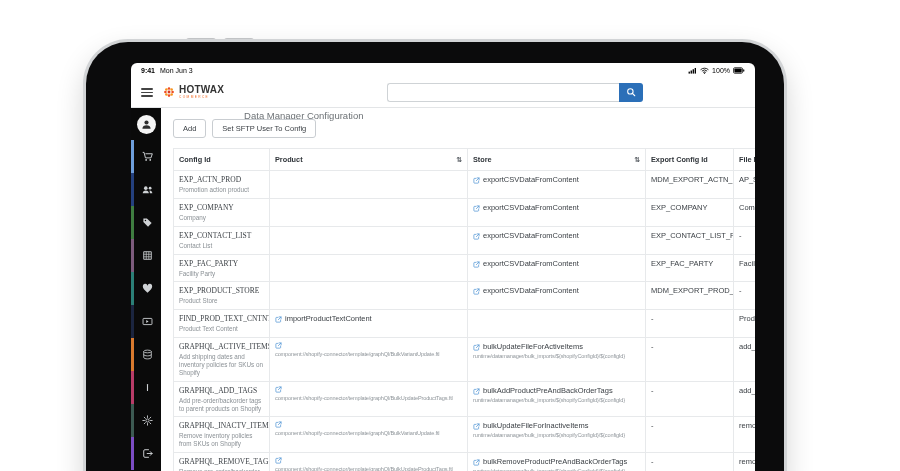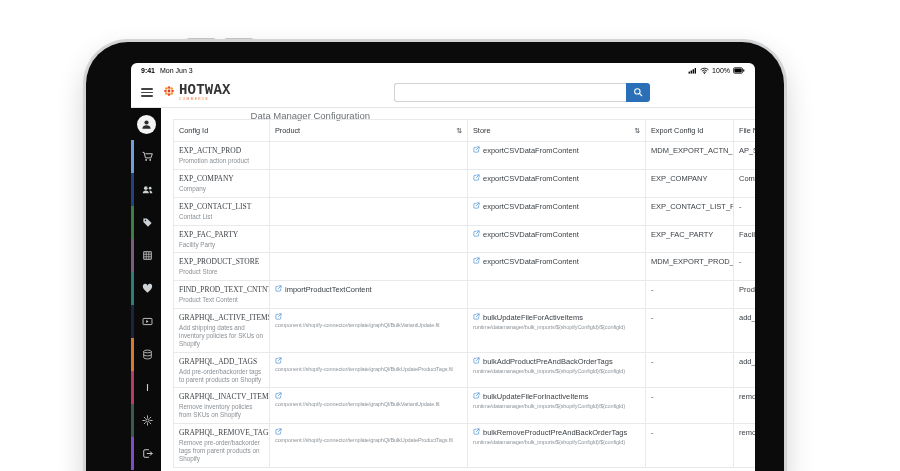--- a/index.html
+++ b/index.html
@@ -25,21 +25,21 @@
   .sb-right { display:flex; gap:3px; align-items:center; }
   .sb-right svg { display:block; }
 
   
   .appbar { height:30px; flex:0 0 30px; border-bottom:1px solid #e3e5e7;
             display:flex; align-items:center; padding:0 10px; gap:10px; }
   .hamburger { width:12px; display:flex; flex-direction:column; gap:2px; cursor:pointer; }
   .hamburger span { height:1.6px; background:#444; border-radius:1px; }
   .logo { display:flex; align-items:center; gap:4px; cursor:pointer; }
   .logo-text { line-height:1; }
-  .logo-name { font-size:14px; font-weight:bold; color:#333; letter-spacing:.2px;font-family:Liberation Mono, monospace; }
+  .logo-name { font-size:10px; font-weight:bold; color:#333; letter-spacing:.2px; }
   .logo-sub { font-size:3.2px; color:#f26822; letter-spacing:1.4px; margin-top:1px; }
   .app-title { font-size:9.5px; color:#6d7276; margin-left:10px; white-space:nowrap;margin-top:46px; }
   .search-wrap { display:flex; margin-left:14px; }
   .search-input { width:232px; height:19px; border:1px solid #cfd3d6; border-right:none;
                   border-radius:3px 0 0 3px; font-size:8px; padding:0 5px; outline:none; color:#333;}
   .search-btn { width:24px; height:19px; background:#2b6fb8; border:none;
                 border-radius:0 3px 3px 0; display:flex; align-items:center; justify-content:center; cursor:pointer; }
 
   
   .body-row { flex:1; display:flex; min-height:0; }
@@ -53,28 +53,28 @@
   .main { flex:1; min-width:0; overflow:hidden; padding:11px 0 0 12px; position:relative; }
 
   
   .toolbar { display:flex; gap:6px; margin-bottom:10px; }
   .tb-btn { background:#fff; border:1px solid #c9cdd1; border-radius:3px; color:#3a3f44;
             font-size:7.5px; padding:4px 9px; cursor:pointer; white-space:nowrap; }
 
   
   table { border-collapse:collapse; table-layout:fixed; width:648px; font-size:7.5px; color:#3c4146; }
   th, td { border:1px solid #e7e9eb; text-align:left; vertical-align:top; padding:4px 5px; overflow:hidden; }
-  th { font-weight:normal; color:#2f3439; font-size:7.3px; padding:6px 5px; white-space:nowrap; }
+  th { font-weight:bold; color:#2f3439; font-size:7.3px; padding:6px 5px; white-space:nowrap; }
   th .th-inner { display:flex; align-items:center; justify-content:space-between; gap:2px; }
   .sort-ic { color:#4b5157; font-size:7px; cursor:pointer; flex:0 0 auto; }
   col.c-cfg { width:96px; } col.c-imp { width:198px; } col.c-exp { width:178px; }
   col.c-eci { width:88px; } col.c-fn  { width:88px; }
   .cfg-id { color:#3c4146;font-family:Liberation Serif, serif; }
   .cfg-desc { color:#8a9095; font-size:6.3px; margin-top:2px; line-height:1.25; }
-  .lnk-line { display:flex; align-items:flex-start; gap:3px; white-space:nowrap; }
+  .lnk-line { display:flex; align-items:flex-end; gap:3px; white-space:nowrap; }
   .lnk-label { color:#3c4146; cursor:pointer; }
   .lnk-ic { color:#4a90d2; display:inline-flex; cursor:pointer; flex:0 0 auto; }
   .sub-path { color:#90969b; font-size:5.6px; letter-spacing:-0.15px; margin-top:2px; white-space:nowrap; overflow:hidden; }
   td.eci, td.fn { white-space:nowrap; }
 </style>
 </head>
 <body>
 
 <svg width="0" height="0" style="position:absolute" aria-hidden="true">
   <defs>
@@ -274,20 +274,24 @@
               </div>
               <div class="side-item" style="border-left-color: rgb(124, 77, 196);">
                 <svg width="11" height="11" fill="#cfd2d5" color="#cfd2d5">
                   <use href="#ic-logout"></use>
                 </svg>
               </div>
             </div>
         </div>
 
         <div class="main">
+          <div class="toolbar">
+            <button class="tb-btn">Add</button>
+            <button class="tb-btn">Set SFTP User To Config</button>
+          </div>
 
           <table>
             <colgroup>
               <col class="c-cfg">
                 <col class="c-imp">
                 <col class="c-exp">
                 <col class="c-eci">
                 <col class="c-fn">
             </colgroup>
             <thead>

